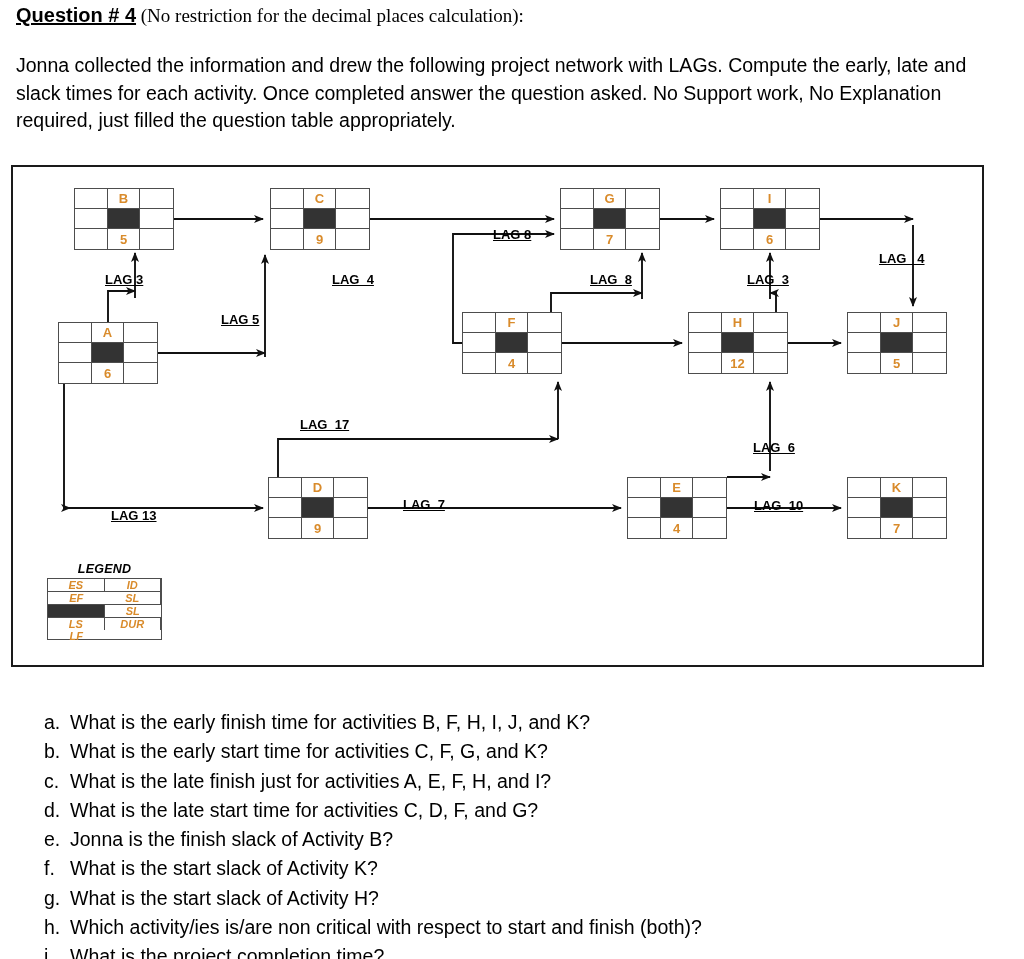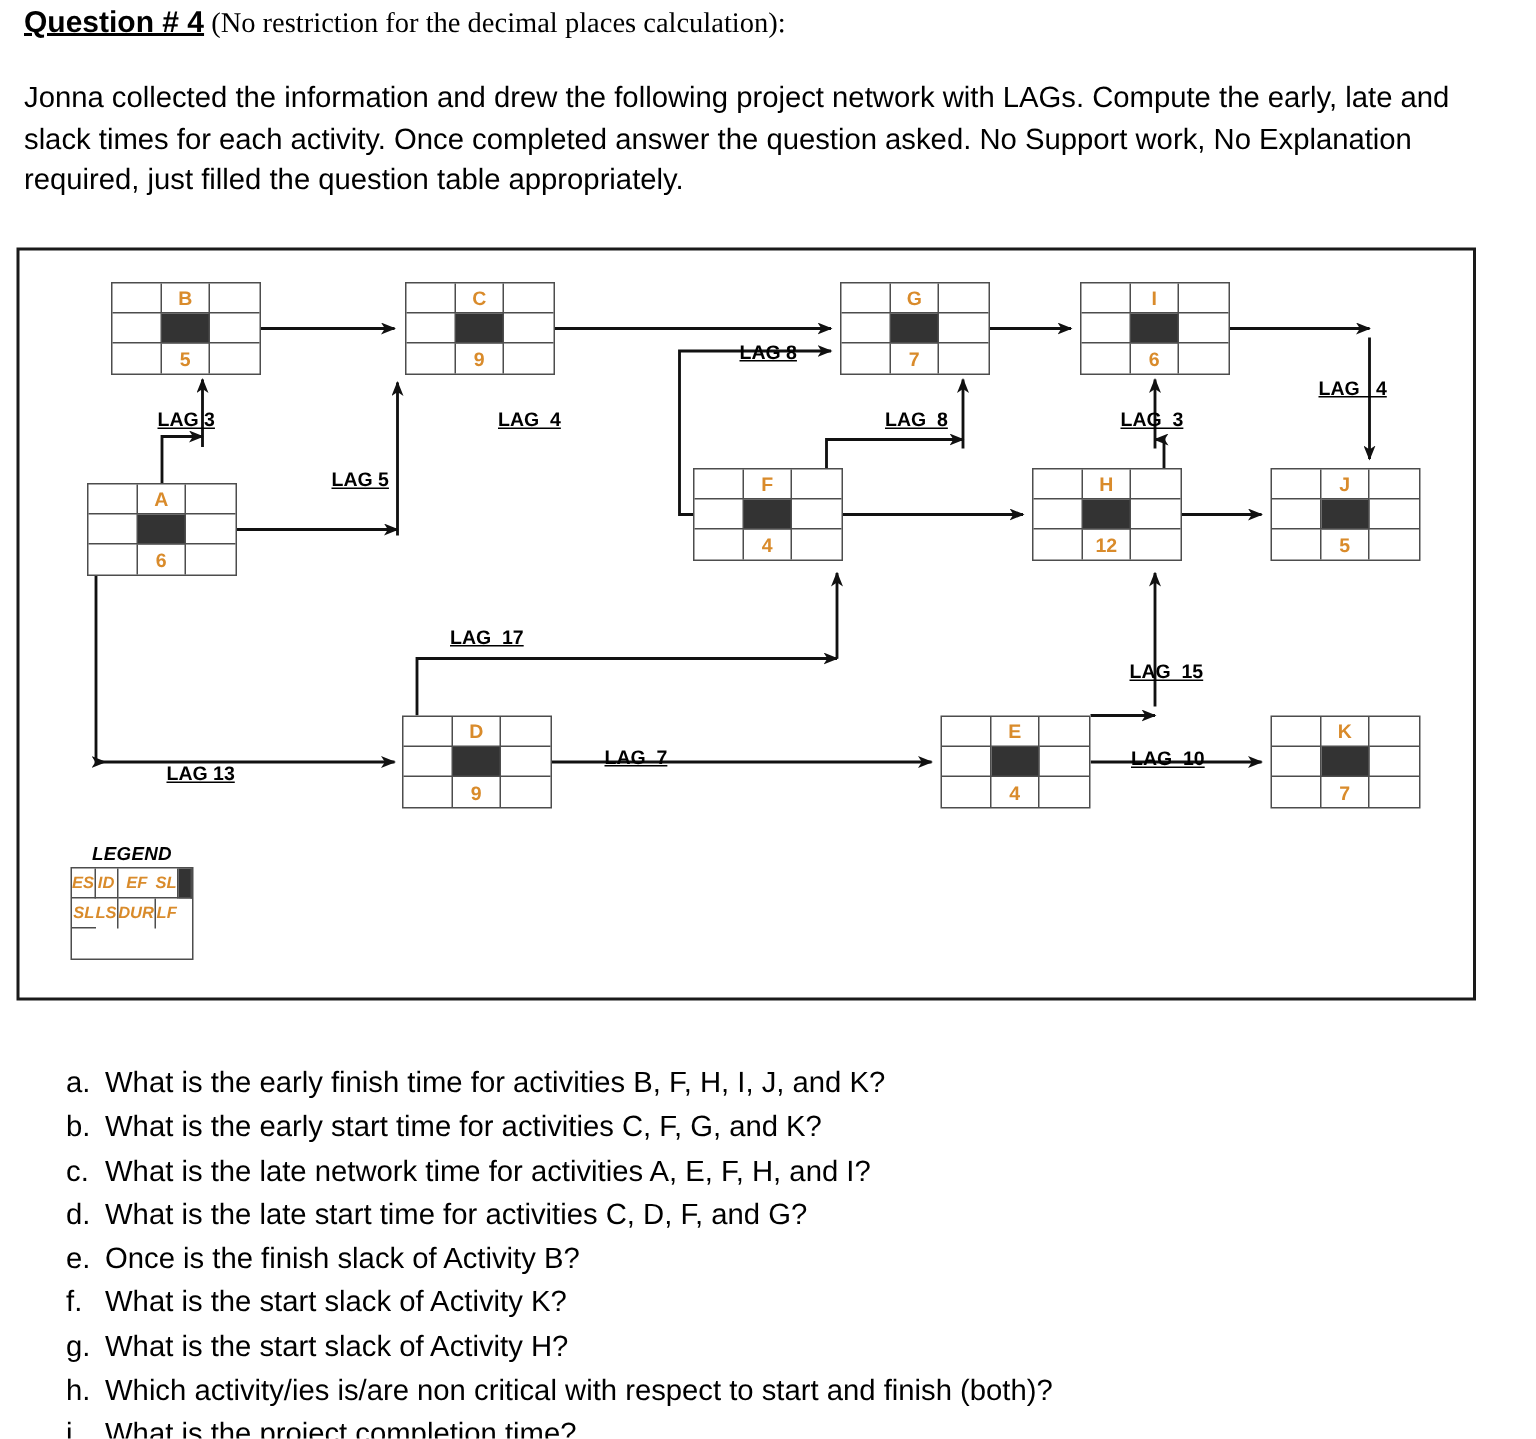--- a/index.html
+++ b/index.html
@@ -27,22 +27,22 @@
               box-sizing:border-box;display:flex;align-items:center;justify-content:center;
               font-size:13px;font-weight:bold;color:#d98b2b;}
   .node .cell:nth-child(3n){border-right:none;}
   .node .cell:nth-child(n+7){border-bottom:none;}
   .node .fill{background:#333333;}
 
   
   .legend-wrap{position:absolute;z-index:6;font-style:italic;}
   .legend-title{font-size:12.5px;font-weight:bold;letter-spacing:.2px;margin-bottom:2px;
                 text-align:center;color:#000;}
-  .legend-box{width:82px;height:62px;display:grid;
-              grid-template-columns:1fr 1fr 1fr 1fr 1fr;grid-template-rows:1fr 1fr 1fr;
+  .legend-box{width:115px;height:62px;display:grid;
+              grid-template-columns:1fr 1fr;grid-template-rows:1fr 1fr 1fr;
               border:1.4px solid #4d4d4d;box-sizing:border-box;background:#fff;}
   .legend-box .cell{border-right:1.4px solid #4d4d4d;border-bottom:1.4px solid #4d4d4d;
               box-sizing:border-box;display:flex;align-items:center;justify-content:center;
               font-size:11px;font-weight:bold;color:#d98b2b;}
   .legend-box .cell:nth-child(3n){border-right:none;text-align:right;}
   .legend-box .cell:nth-child(n+7){border-bottom:none;}
   .legend-box .fill{background:#333333;}
 
   
   .lag{position:absolute;font-size:13px;font-weight:bold;color:#000;white-space:pre;z-index:6;text-decoration:underline;}
@@ -244,21 +244,21 @@
         <div class="lag" style="left: 92px; top: 105px;">LAG 3</div>
         <div class="lag" style="left: 208px; top: 145px;">LAG 5</div>
         <div class="lag" style="left: 319px; top: 105px;">LAG  4</div>
         <div class="lag" style="left: 480px; top: 60px;">LAG 8</div>
         <div class="lag" style="left: 577px; top: 105px;">LAG  8</div>
         <div class="lag" style="left: 734px; top: 105px;">LAG  3</div>
         <div class="lag" style="left: 866px; top: 84px;">LAG   4</div>
         <div class="lag" style="left: 287px; top: 250px;">LAG  17</div>
         <div class="lag" style="left: 98px; top: 330px; margin-top: 11px;">LAG 13</div>
         <div class="lag" style="left: 390px; top: 330px;">LAG  7</div>
-        <div class="lag" style="left: 740px; top: 273px;">LAG  15</div>
+        <div class="lag" style="left: 740px; top: 273px;">LAG  6</div>
         <div class="lag" style="left: 741px; top: 331px;">LAG  10</div>
       </div>
 
     <div class="legend-wrap" style="left:34px;top:395px;">
       <div class="legend-title">LEGEND</div>
       <div class="legend-box" id="legend-box">
           <div class="cell">ES</div>
           <div class="cell">ID</div>
           <div class="cell">EF</div>
           <div class="cell">SL</div>
@@ -275,29 +275,29 @@
       <div class="qrow">
         <div class="qlet">a.</div>
         <div class="qtxt">What is the early finish time for activities B, F, H, I, J, and K?</div>
       </div>
       <div class="qrow">
         <div class="qlet">b.</div>
         <div class="qtxt">What is the early start time for activities C, F, G, and K?</div>
       </div>
       <div class="qrow">
         <div class="qlet">c.</div>
-        <div class="qtxt">What is the late network time for activities A, E, F, H, and I?</div>
+        <div class="qtxt">What is the late finish just for activities A, E, F, H, and I?</div>
       </div>
       <div class="qrow">
         <div class="qlet">d.</div>
         <div class="qtxt">What is the late start time for activities C, D, F, and G?</div>
       </div>
       <div class="qrow">
         <div class="qlet">e.</div>
-        <div class="qtxt">Once is the finish slack of Activity B?</div>
+        <div class="qtxt">Jonna is the finish slack of Activity B?</div>
       </div>
       <div class="qrow">
         <div class="qlet">f.</div>
         <div class="qtxt">What is the start slack of Activity K?</div>
       </div>
       <div class="qrow">
         <div class="qlet">g.</div>
         <div class="qtxt">What is the start slack of Activity H?</div>
       </div>
       <div class="qrow">

